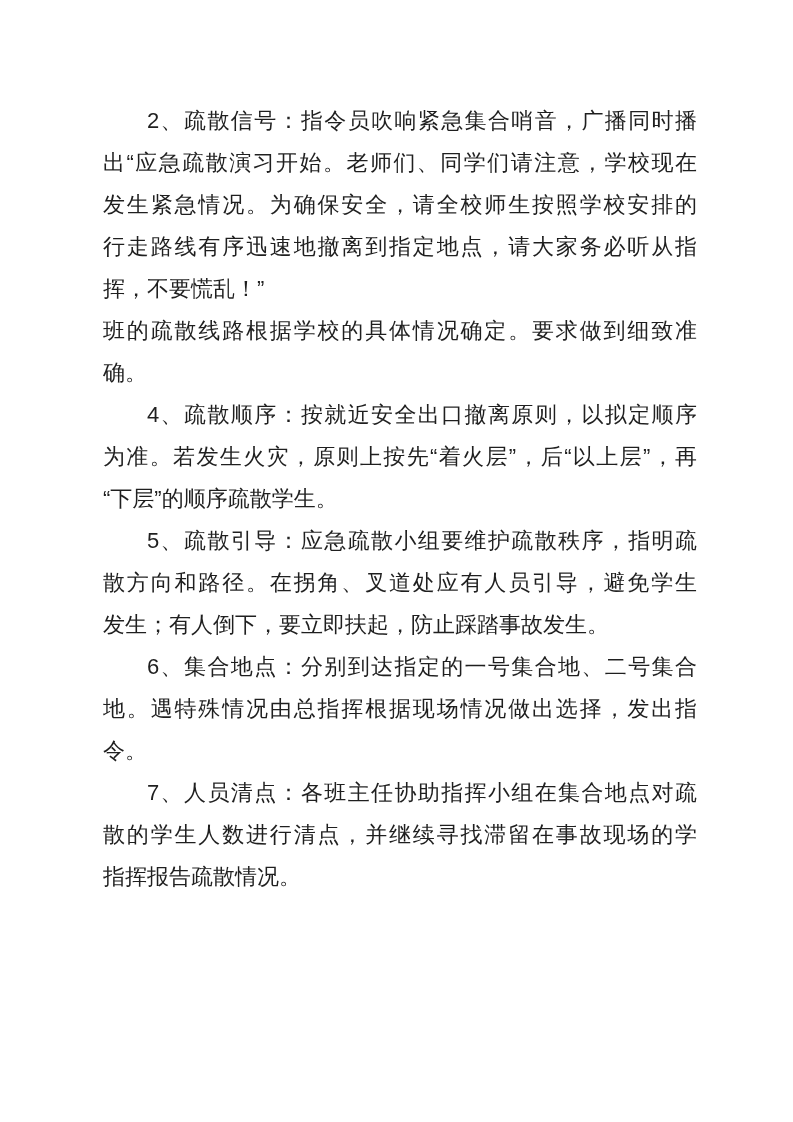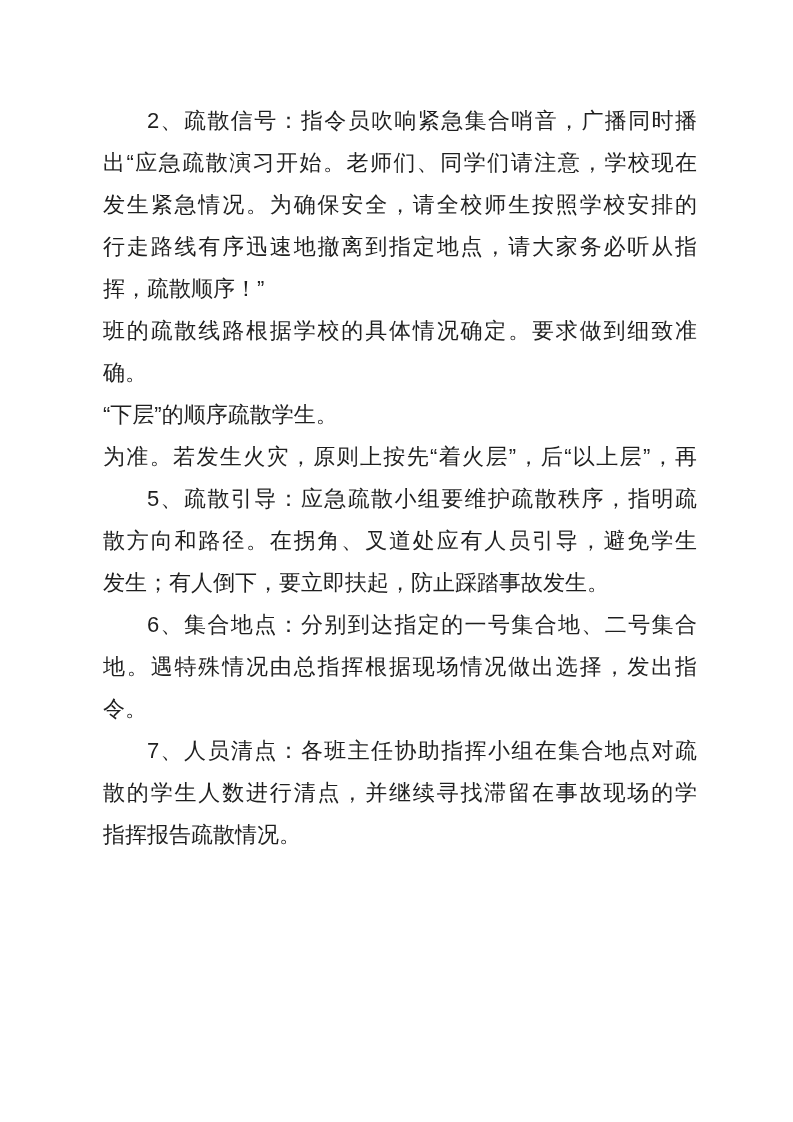--- a/index.html
+++ b/index.html
@@ -46,29 +46,30 @@
 </head>
 <body>
 
 <div class="page">
   <div class="content">
       <div class="paragraph">
         <div class="text-line first">2、疏散信号：指令员吹响紧急集合哨音，广播同时播</div>
         <div class="text-line">出“应急疏散演习开始。老师们、同学们请注意，学校现在</div>
         <div class="text-line">发生紧急情况。为确保安全，请全校师生按照学校安排的</div>
         <div class="text-line">行走路线有序迅速地撤离到指定地点，请大家务必听从指</div>
-        <div class="text-line last">挥，疏散顺序！”</div>
+        <div class="text-line last">挥，不要慌乱！”</div>
       </div>
       <div class="paragraph">
         <div class="text-line">班的疏散线路根据学校的具体情况确定。要求做到细致准</div>
         <div class="text-line last">确。</div>
       </div>
       <div class="paragraph">
+        <div class="text-line first">4、疏散顺序：按就近安全出口撤离原则，以拟定顺序</div>
+        <div class="text-line">为准。若发生火灾，原则上按先“着火层”，后“以上层”，再</div>
         <div class="text-line last">“下层”的顺序疏散学生。</div>
-        <div class="text-line">为准。若发生火灾，原则上按先“着火层”，后“以上层”，再</div>
       </div>
       <div class="paragraph">
         <div class="text-line first">5、疏散引导：应急疏散小组要维护疏散秩序，指明疏</div>
         <div class="text-line">散方向和路径。在拐角、叉道处应有人员引导，避免学生</div>
         <div class="text-line last">发生；有人倒下，要立即扶起，防止踩踏事故发生。</div>
       </div>
       <div class="paragraph">
         <div class="text-line first">6、集合地点：分别到达指定的一号集合地、二号集合</div>
         <div class="text-line">地。遇特殊情况由总指挥根据现场情况做出选择，发出指</div>
         <div class="text-line last">令。</div>

